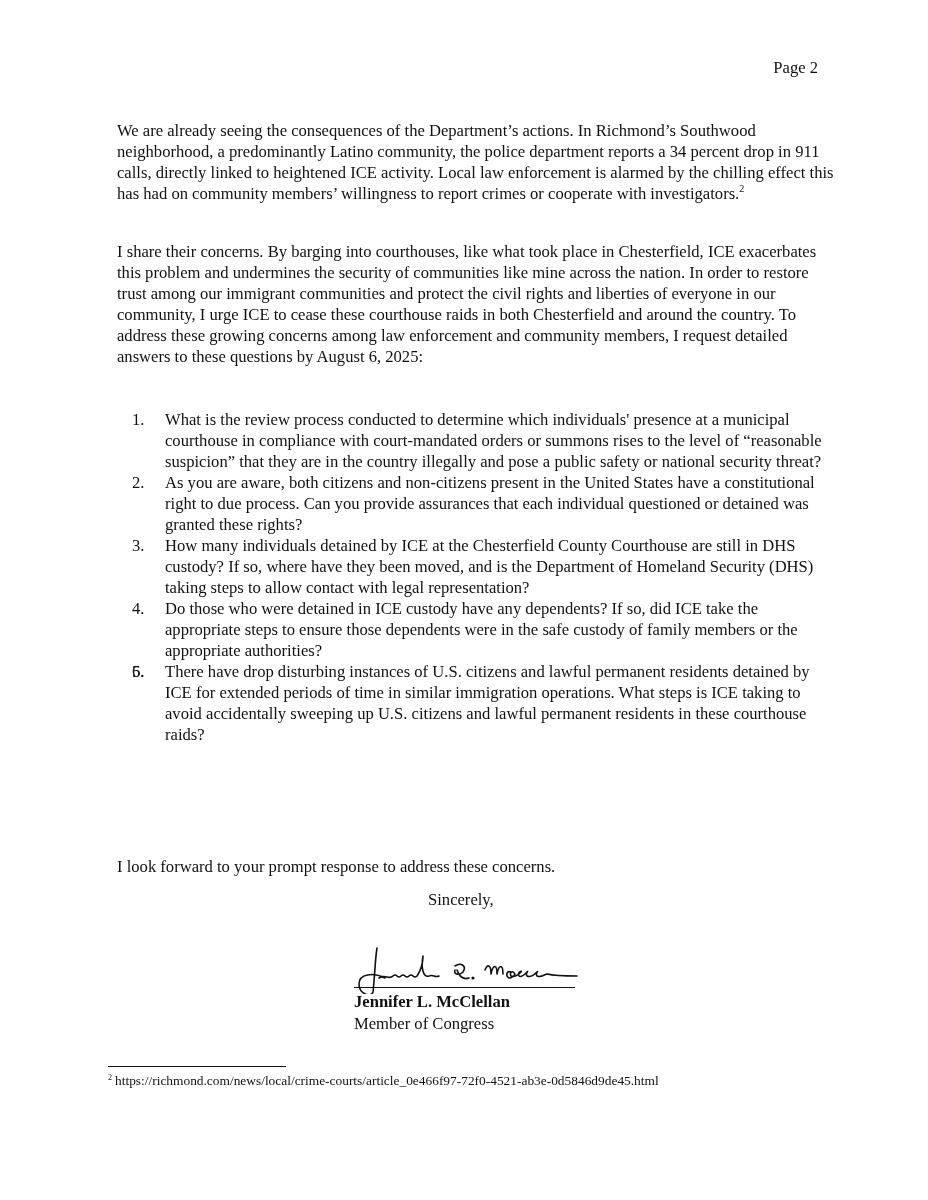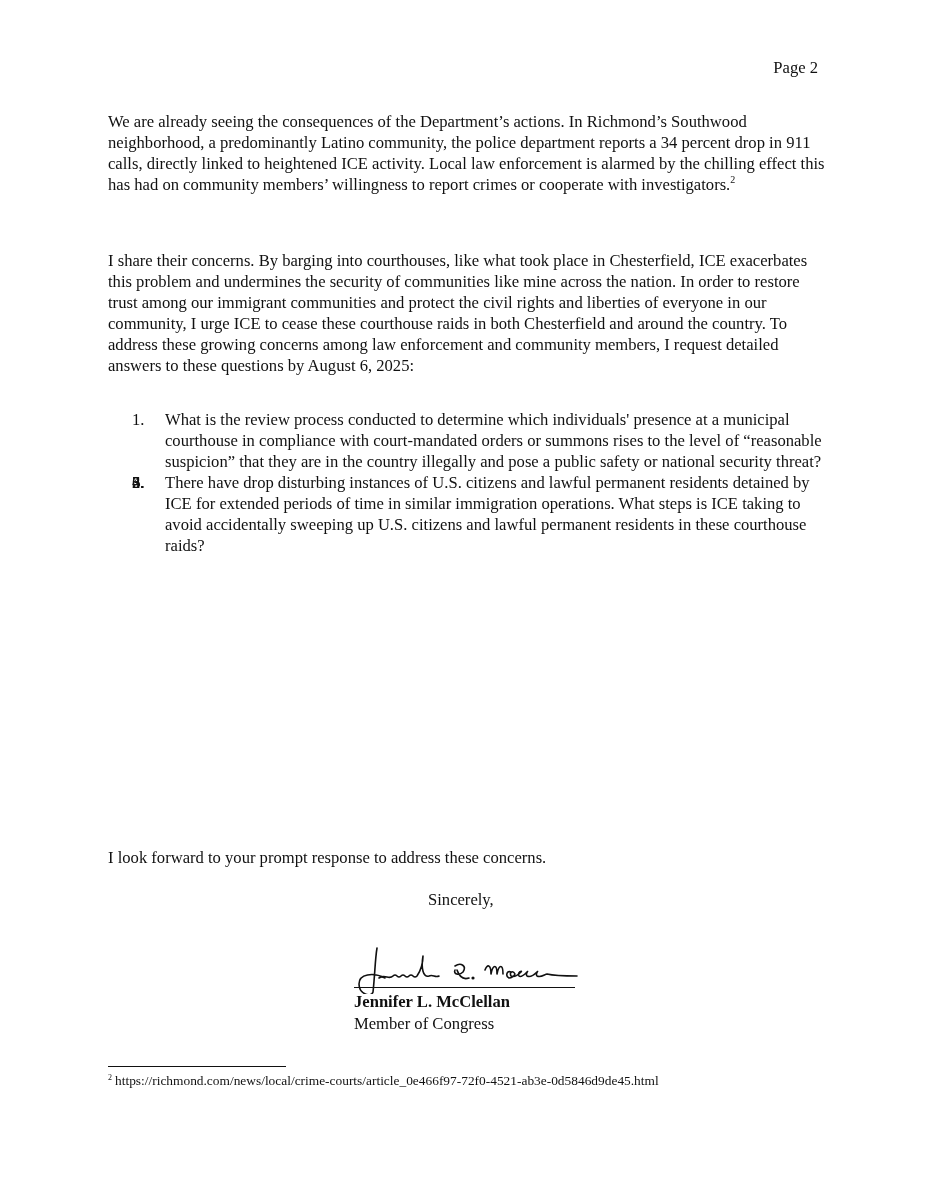--- a/index.html
+++ b/index.html
@@ -20,24 +20,24 @@
   .page-number {
     position: absolute;
     top: 57px;
     right: 110px;
     font-size: 16.6px;
   }
   .para {
     position: absolute;
     left: 108px;
     width: 720px;
-    margin: 0;
+    margin: 9px;
   }
   #para1 { top: 111px; }
-  #para2 { top: 250px; }
+  #para2 { top: 232px; }
   .qlist {
     position: absolute;
     left: 108px;
     top: 409px;
     width: 720px;
     margin: 0;
     padding: 0;
     list-style: none;
   }
   .qlist li {
@@ -114,23 +114,23 @@
 <body>
 
 <div class="page-number">Page 2</div>
 
 <p id="para1" class="para"><span>We are already seeing the consequences of the Department’s actions. In Richmond’s Southwood neighborhood, a predominantly Latino community, the police department reports a 34 percent drop in 911 calls, directly linked to heightened ICE activity. Local law enforcement is alarmed by the chilling effect this has had on community members’ willingness to report crimes or cooperate with investigators.</span><sup class="fn">2</sup></p>
 
 <p id="para2" class="para">I share their concerns. By barging into courthouses, like what took place in Chesterfield, ICE exacerbates this problem and undermines the security of communities like mine across the nation. In order to restore trust among our immigrant communities and protect the civil rights and liberties of everyone in our community, I urge ICE to cease these courthouse raids in both Chesterfield and around the country. To address these growing concerns among law enforcement and community members, I request detailed answers to these questions by August 6, 2025:</p>
 
 <ol class="qlist">
   <li><span class="num">1.</span><span>What is the review process conducted to determine which individuals' presence at a municipal courthouse in compliance with court-mandated orders or summons rises to the level of “reasonable suspicion” that they are in the country illegally and pose a public safety or national security threat?</span></li>
-  <li><span class="num">2.</span></li>
-  <li><span class="num">3.</span></li>
-  <li><span class="num">4.</span></li>
+  <li><span class="num">2.</span><span>As you are aware, both citizens and non-citizens present in the United States have a constitutional right to due process. Can you provide assurances that each individual questioned or detained was granted these rights?</span></li>
+  <li><span class="num">3.</span><span>How many individuals detained by ICE at the Chesterfield County Courthouse are still in DHS custody? If so, where have they been moved, and is the Department of Homeland Security (DHS) taking steps to allow contact with legal representation?</span></li>
+  <li><span class="num">4.</span><span>Do those who were detained in ICE custody have any dependents? If so, did ICE take the appropriate steps to ensure those dependents were in the safe custody of family members or the appropriate authorities?</span></li>
   <li><span class="num">5.</span></li>
   <li><span class="num">6.</span><span>There have drop disturbing instances of U.S. citizens and lawful permanent residents detained by ICE for extended periods of time in similar immigration operations. What steps is ICE taking to avoid accidentally sweeping up U.S. citizens and lawful permanent residents in these courthouse raids?</span></li>
 </ol>
 
 <p id="closing" class="para">I look forward to your prompt response to address these concerns.</p>
 
 <div class="sincerely">Sincerely,</div>
 
 <svg class="signature" viewBox="0 0 240 50" xmlns="http://www.w3.org/2000/svg">
   <g fill="none" stroke="#111" stroke-width="1.6" stroke-linecap="round" stroke-linejoin="round">

